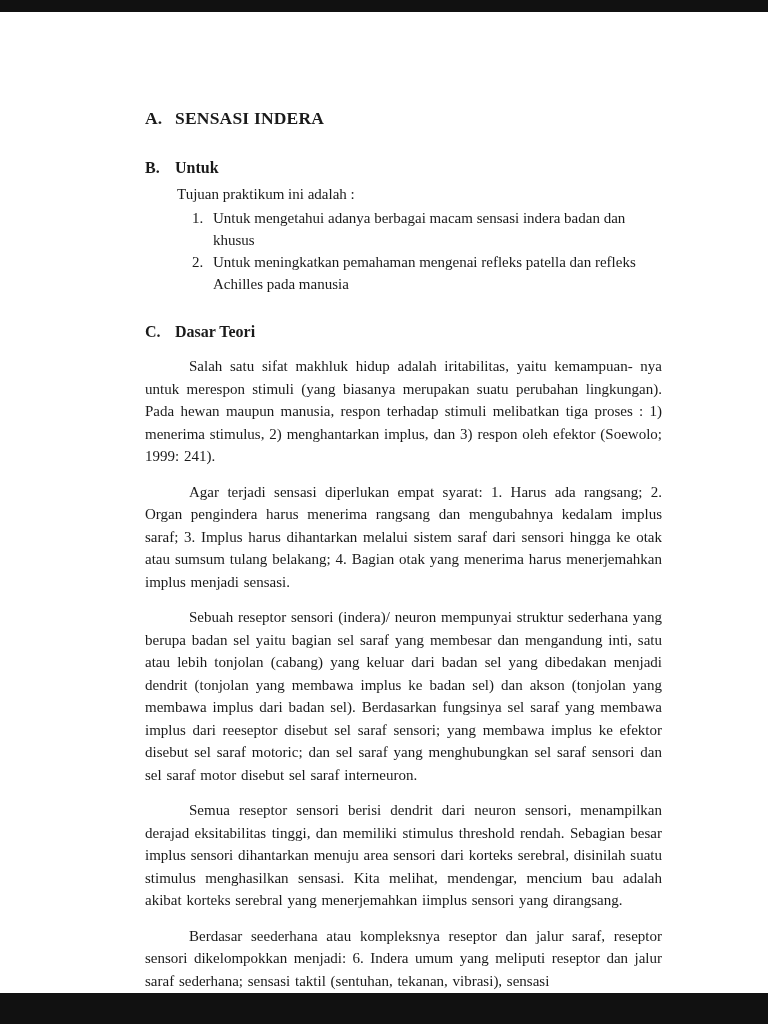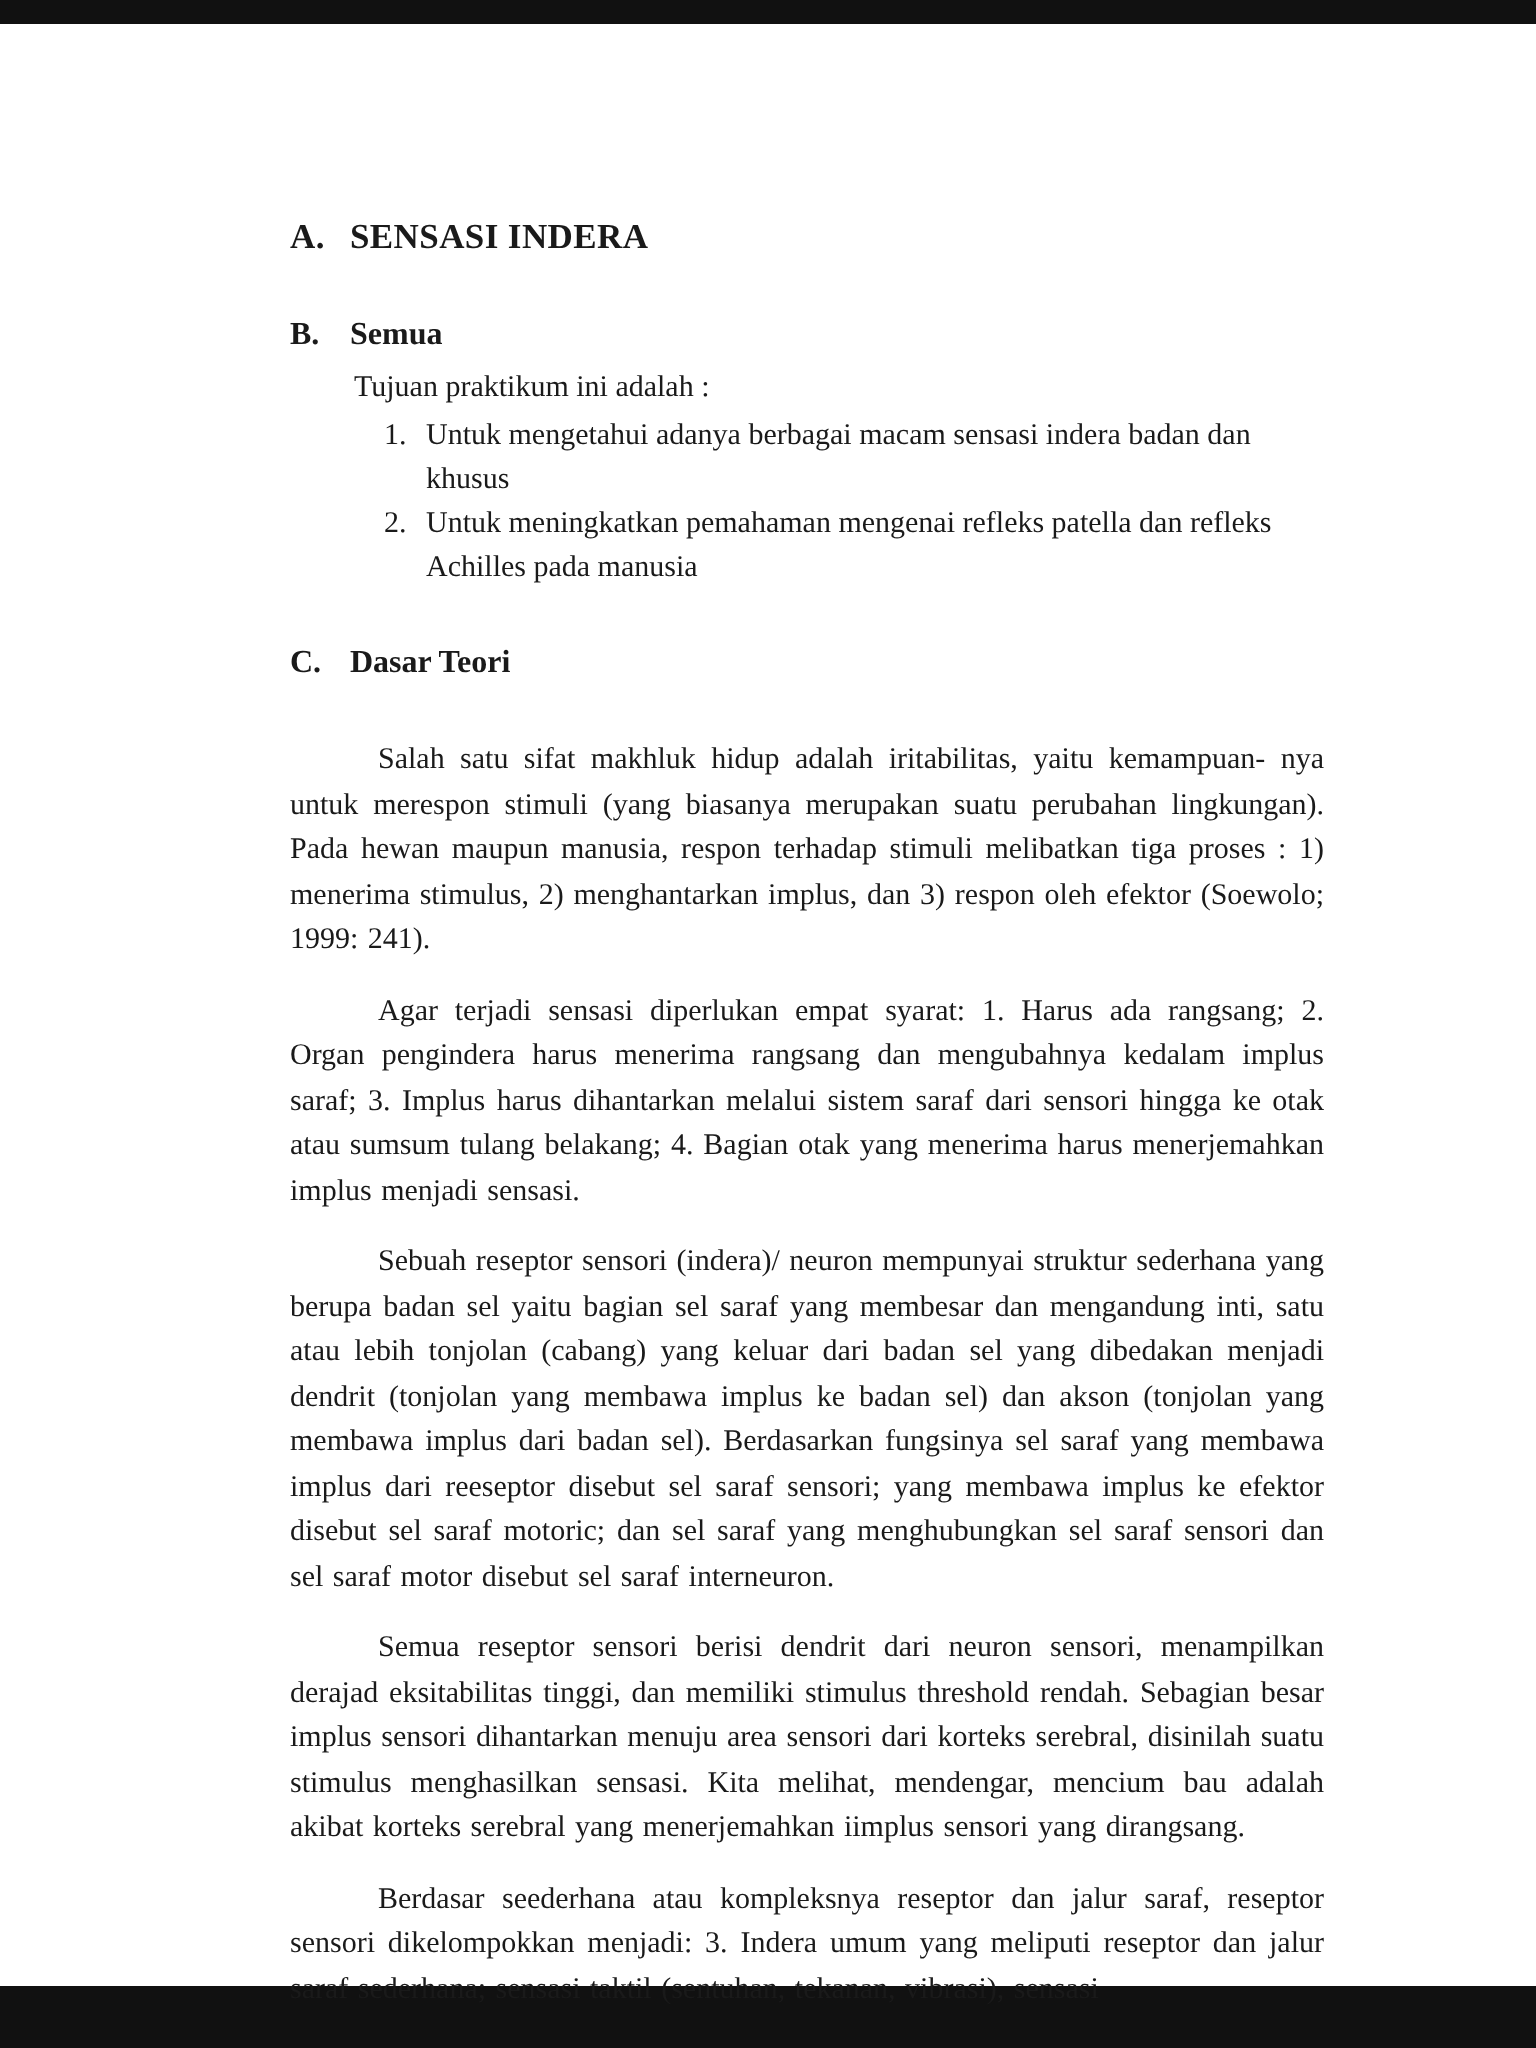--- a/index.html
+++ b/index.html
@@ -48,21 +48,21 @@
     line-height: 22px;
   }
   .intro-line { margin: 0 0 2px 0; }
   .num-list { margin: 0 0 0 15px; }
   .num-item {
     display: flex;
     margin: 0;
   }
   .num-item .li-num { width: 21px; flex: 0 0 21px; }
   .section-c { margin-top: 28px; }
-  .paragraphs { margin-top: 28px; }
+  .paragraphs { margin-top: 14px; }
   .para {
     font-size: 15px;
     line-height: 22.5px;
     text-align: justify;
     text-indent: 44px;
     margin: 0 0 13px 0;
     word-spacing: 1px;
   }
 </style>
 </head>
@@ -72,21 +72,21 @@
   <div class="page">
 
     <div class="heading-a">
       <span class="num">A.</span>
       <span>SENSASI INDERA</span>
     </div>
 
     <div class="section-b">
       <div class="section-heading">
         <span class="num">B.</span>
-        <span>Semua</span>
+        <span>Untuk</span>
       </div>
       <div class="sub-content">
         <p class="intro-line">Tujuan praktikum ini adalah :</p>
         <div class="num-list">
           <div class="num-item">
             <span class="li-num">1.</span>
             <span>Untuk mengetahui adanya berbagai macam sensasi indera badan dan khusus</span>
           </div>
           <div class="num-item">
             <span class="li-num">2.</span>
@@ -99,18 +99,18 @@
     <div class="section-c">
       <div class="section-heading">
         <span class="num">C.</span>
         <span>Dasar Teori</span>
       </div>
       <div class="paragraphs">
         <p class="para">Salah satu sifat makhluk hidup adalah iritabilitas, yaitu kemampuan- nya untuk merespon stimuli (yang biasanya merupakan suatu perubahan lingkungan). Pada hewan maupun manusia, respon terhadap stimuli melibatkan tiga proses : 1) menerima stimulus, 2) menghantarkan implus, dan 3) respon oleh efektor (Soewolo; 1999: 241).</p>
         <p class="para">Agar terjadi sensasi diperlukan empat syarat: 1. Harus ada rangsang; 2. Organ pengindera harus menerima rangsang dan mengubahnya kedalam implus saraf; 3. Implus harus dihantarkan melalui sistem saraf dari sensori hingga ke otak atau sumsum tulang belakang; 4. Bagian otak yang menerima harus menerjemahkan implus menjadi sensasi.</p>
         <p class="para">Sebuah reseptor sensori (indera)/ neuron mempunyai struktur sederhana yang berupa badan sel yaitu bagian sel saraf yang membesar dan mengandung inti, satu atau lebih tonjolan (cabang) yang keluar dari badan sel yang dibedakan menjadi dendrit (tonjolan yang membawa implus ke badan sel) dan akson (tonjolan yang membawa implus dari badan sel). Berdasarkan fungsinya sel saraf yang membawa implus dari reeseptor disebut sel saraf sensori; yang membawa implus ke efektor disebut sel saraf motoric; dan sel saraf yang menghubungkan sel saraf sensori dan sel saraf motor disebut sel saraf interneuron.</p>
         <p class="para">Semua reseptor sensori berisi dendrit dari neuron sensori, menampilkan derajad eksitabilitas tinggi, dan memiliki stimulus threshold rendah. Sebagian besar implus sensori dihantarkan menuju area sensori dari korteks serebral, disinilah suatu stimulus menghasilkan sensasi. Kita melihat, mendengar, mencium bau adalah akibat korteks serebral yang menerjemahkan iimplus sensori yang dirangsang.</p>
-        <p class="para">Berdasar seederhana atau kompleksnya reseptor dan jalur saraf, reseptor sensori dikelompokkan menjadi: 3. Indera umum yang meliputi reseptor dan jalur saraf sederhana; sensasi taktil (sentuhan, tekanan, vibrasi), sensasi</p>
+        <p class="para">Berdasar seederhana atau kompleksnya reseptor dan jalur saraf, reseptor sensori dikelompokkan menjadi: 6. Indera umum yang meliputi reseptor dan jalur saraf sederhana; sensasi taktil (sentuhan, tekanan, vibrasi), sensasi</p>
       </div>
     </div>
 
   </div>
 </div>
 
 </body></html>

